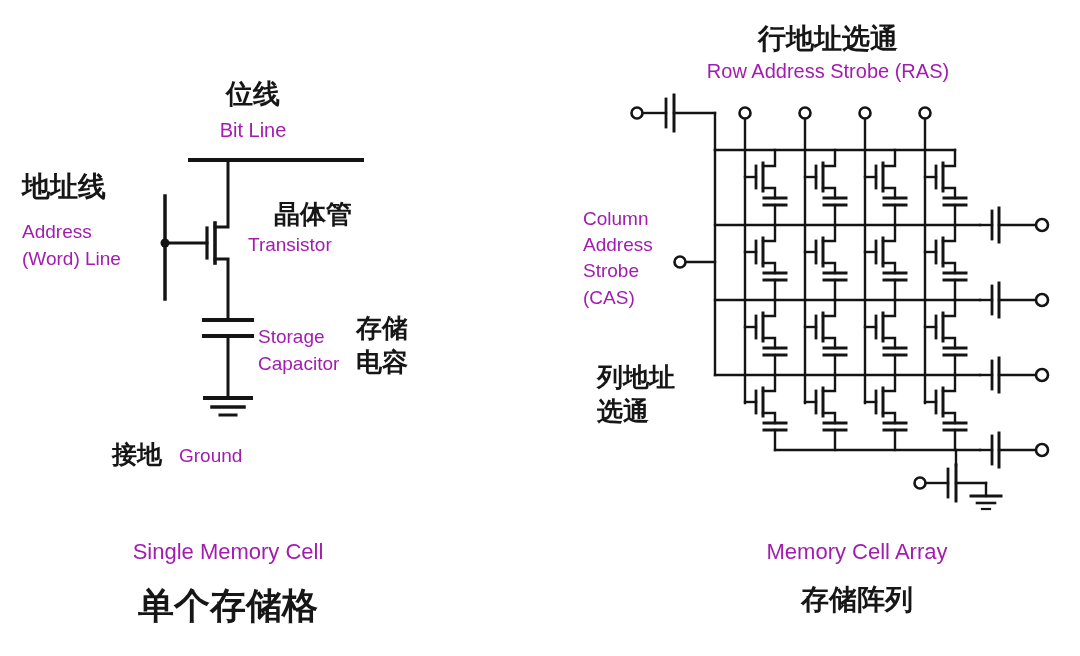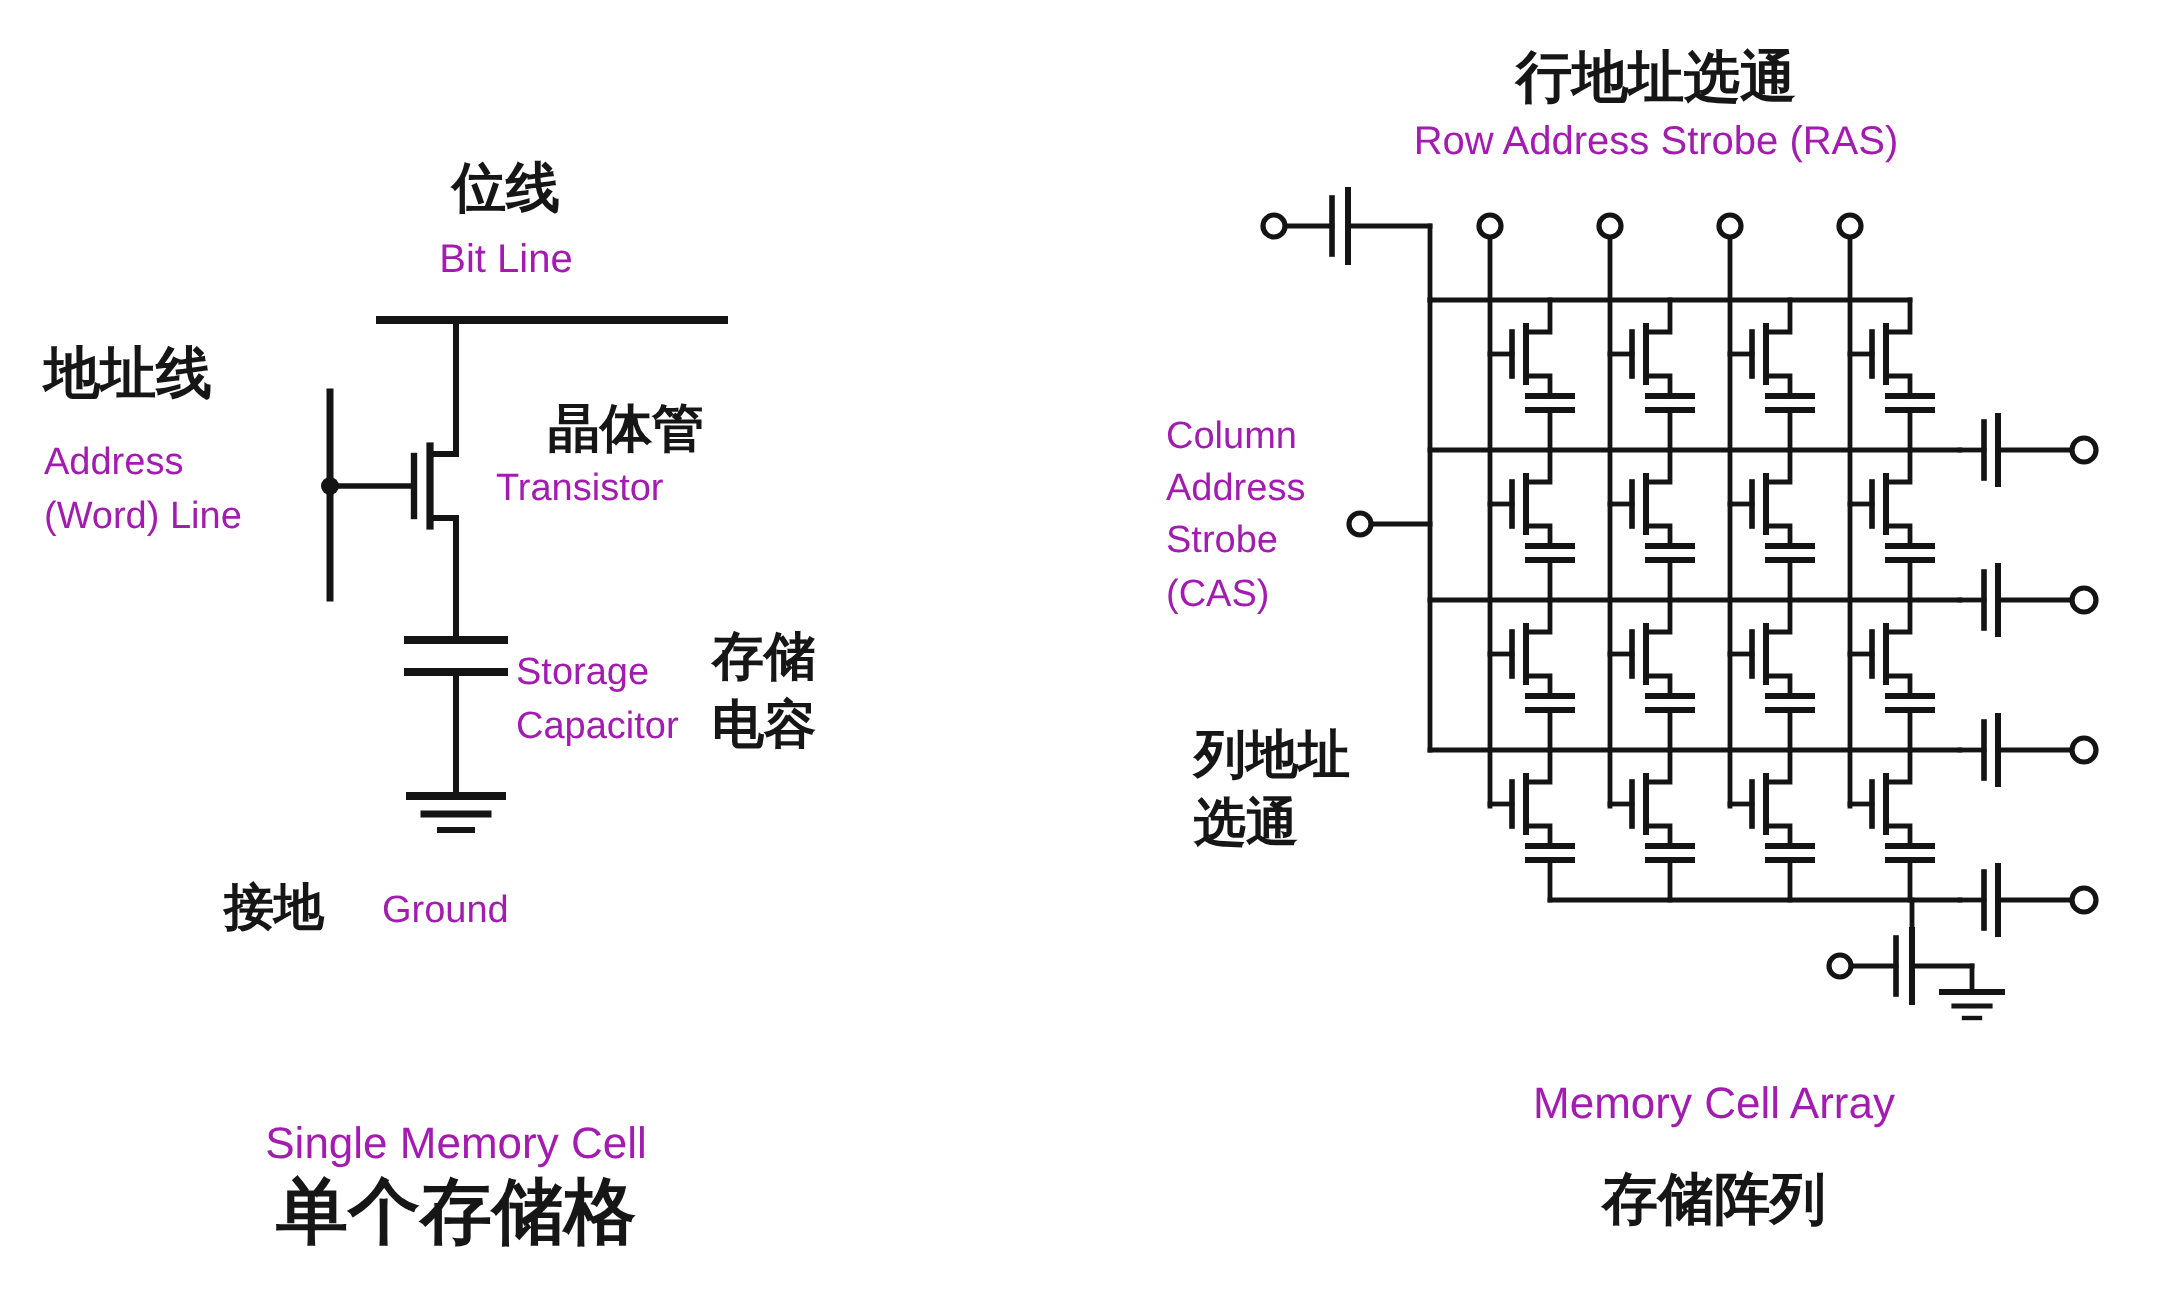--- a/index.html
+++ b/index.html
@@ -178,23 +178,23 @@
 
   <div class="lbl zh" style="left:246px;top:197px;font-size:26px;margin-left:28px;">晶体管</div>
   <div class="lbl en" style="left:248px;top:232px;font-size:19px;">Transistor</div>
 
   <div class="lbl en" style="left:258px;top:324px;font-size:19px;">Storage
 Capacitor</div>
   <div class="lbl zh" style="left:356px;top:311px;font-size:26px;">存储
 电容</div>
 
   <div class="lbl zh" style="left:112px;top:438px;font-size:25px;">接地</div>
-  <div class="lbl en" style="left:179px;top:443px;font-size:19px;margin-left:12px;">Ground</div>
-
-  <div class="lbl en center" style="left:228px;top:537px;font-size:22px;margin-top:20px;">Single Memory Cell</div>
+  <div class="lbl en" style="left:179px;top:443px;font-size:19px;">Ground</div>
+
+  <div class="lbl en center" style="left:228px;top:537px;font-size:22px;">Single Memory Cell</div>
   <div class="lbl zh center" style="left:228px;top:582px;font-size:36px;">单个存储格</div>
 
   <div class="lbl zh center" style="left:828px;top:21px;font-size:28px;">行地址选通</div>
   <div class="lbl en center" style="left:828px;top:57px;font-size:20px;">Row Address Strobe (RAS)</div>
 
   <div class="lbl en" style="left:583px;top:206px;font-size:19px;line-height:1.38;">Column
 Address
 Strobe
 (CAS)</div>
   <div class="lbl zh" style="left:597px;top:360px;font-size:26px;">列地址

